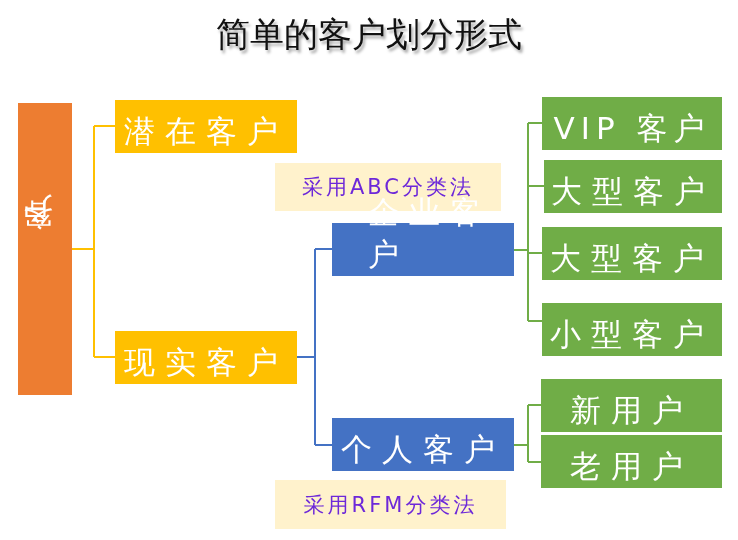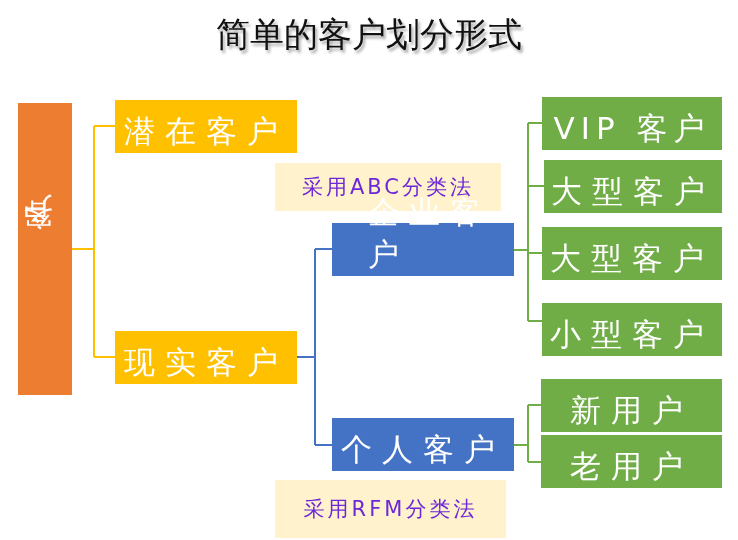--- a/index.html
+++ b/index.html
@@ -72,21 +72,21 @@
   <span>采用ABC分类法</span>
 </div>
 
 <div class="box blue" style="top:223px;padding-left:36px;">
   <span>企业客户</span>
 </div>
 <div class="box blue" style="top:418px;">
   <span>个人客户</span>
 </div>
 
-<div class="note" style="left:275px; top:480px; width:231px; height:58px;">
+<div class="note" style="left:275px; top:480px; width:231px; height:49px;">
   <span>采用RFM分类法</span>
 </div>
 
 <div class="box green" style="left:542px; top:97px; letter-spacing:6px;">
   <span>VIP 客户</span>
 </div>
 <div class="box green" style="left:544px; top:160px; width:178px;">
   <span>大型客户</span>
 </div>
 <div class="box green" style="left:542px; top:227px;">

